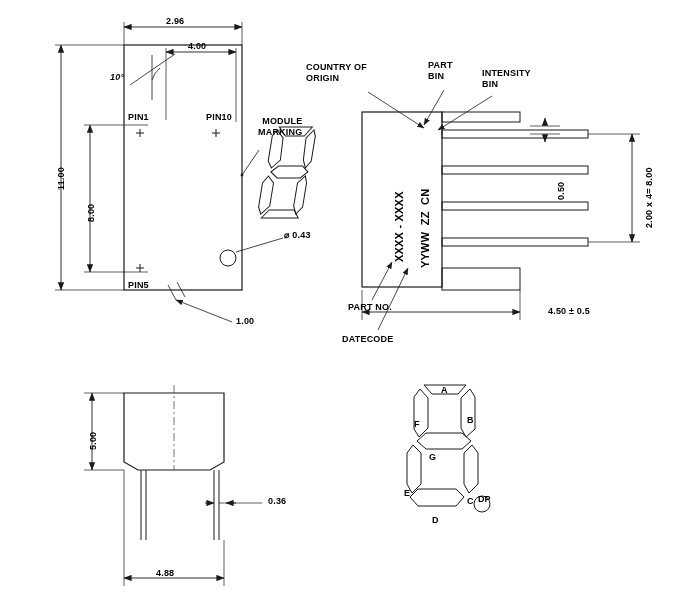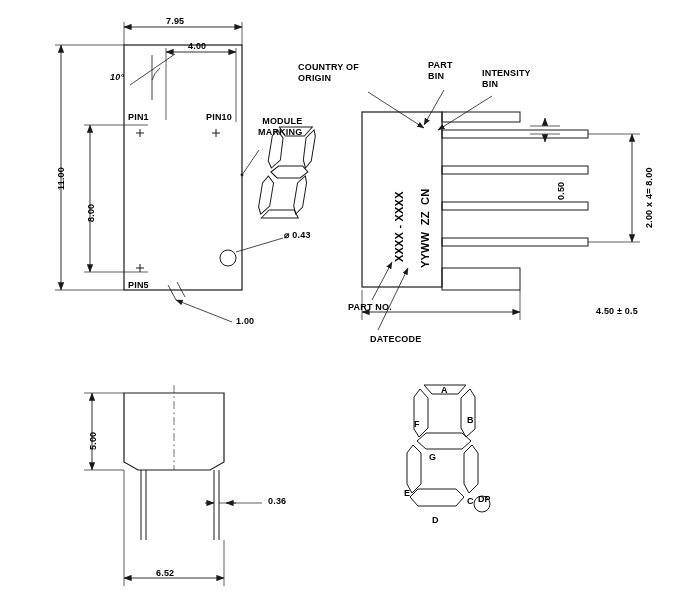--- a/index.html
+++ b/index.html
@@ -162,55 +162,55 @@
       <path d="M413,445 L421,453 L421,484 L412,493 L407,484 L407,453 Z"></path>
 
       <path d="M472,445 L478,453 L478,484 L469,493 L464,484 L464,453 Z"></path>
 
       <path d="M410,497 L418,489 L456,489 L464,497 L456,506 L418,506 Z"></path>
 
       <circle cx="482" cy="504" r="8"></circle>
     </g>
   </svg>
 
-  <div class="lbl" style="left:166px;top:16px;">7.95</div>
+  <div class="lbl" style="left:166px;top:16px;">2.96</div>
   <div class="lbl" style="left:188px;top:41px;">4.00</div>
   <div class="lbl" style="left:110px;top:72px;font-style:italic;">10°</div>
 
   <div class="lbl rot90" style="left:56px;top:190px;">11.00</div>
   <div class="lbl rot90" style="left:86px;top:222px;">8.00</div>
 
   <div class="lbl" style="left:128px;top:112px;">PIN1</div>
   <div class="lbl" style="left:206px;top:112px;text-align:center;">PIN10</div>
   <div class="lbl" style="left:128px;top:280px;">PIN5</div>
 
   <div class="lbl" style="left:258px;top:116px;text-align:right;">MODULE
 MARKING</div>
   <div class="lbl" style="left:284px;top:230px;">⌀ 0.43</div>
   <div class="lbl" style="left:236px;top:316px;">1.00</div>
 
-  <div class="lbl" style="left:298px;top:62px;">COUNTRY OF
+  <div class="lbl" style="left:306px;top:62px;">COUNTRY OF
 ORIGIN</div>
   <div class="lbl" style="left:428px;top:60px;">PART
 BIN</div>
   <div class="lbl" style="left:482px;top:68px;">INTENSITY
 BIN</div>
   <div class="lbl" style="left:336px;top:302px;padding-left:12px;">PART NO.</div>
-  <div class="lbl" style="left:342px;top:334px;margin-left:28px;">DATECODE</div>
+  <div class="lbl" style="left:342px;top:334px;">DATECODE</div>
 
   <div class="lbl rot90" style="left:394px;top:262px;font-size:11px;">XXXX - XXXX</div>
   <div class="lbl rot90" style="left:420px;top:268px;font-size:11px;">YYWW  ZZ  CN</div>
 
   <div class="lbl rot90" style="left:556px;top:200px;">0.50</div>
   <div class="lbl rot90" style="left:644px;top:228px;">2.00 x 4= 8.00</div>
-  <div class="lbl" style="left:548px;top:306px;margin-left:48px;">4.50 ± 0.5</div>
+  <div class="lbl" style="left:548px;top:306px;">4.50 ± 0.5</div>
 
   <div class="lbl rot90" style="left:88px;top:450px;">5.00</div>
   <div class="lbl" style="left:268px;top:496px;">0.36</div>
-  <div class="lbl" style="left:156px;top:568px;">6.52</div>
+  <div class="lbl" style="left:156px;top:568px;">4.88</div>
 
   <div class="seg-lbl" style="left:441px;top:385px;">A</div>
   <div class="seg-lbl" style="left:467px;top:415px;">B</div>
   <div class="seg-lbl" style="left:467px;top:496px;">C</div>
   <div class="seg-lbl" style="left:432px;top:515px;">D</div>
   <div class="seg-lbl" style="left:404px;top:488px;">E</div>
   <div class="seg-lbl" style="left:414px;top:419px;">F</div>
   <div class="seg-lbl" style="left:429px;top:452px;">G</div>
   <div class="seg-lbl" style="left:478px;top:494px;">DP</div>
 

